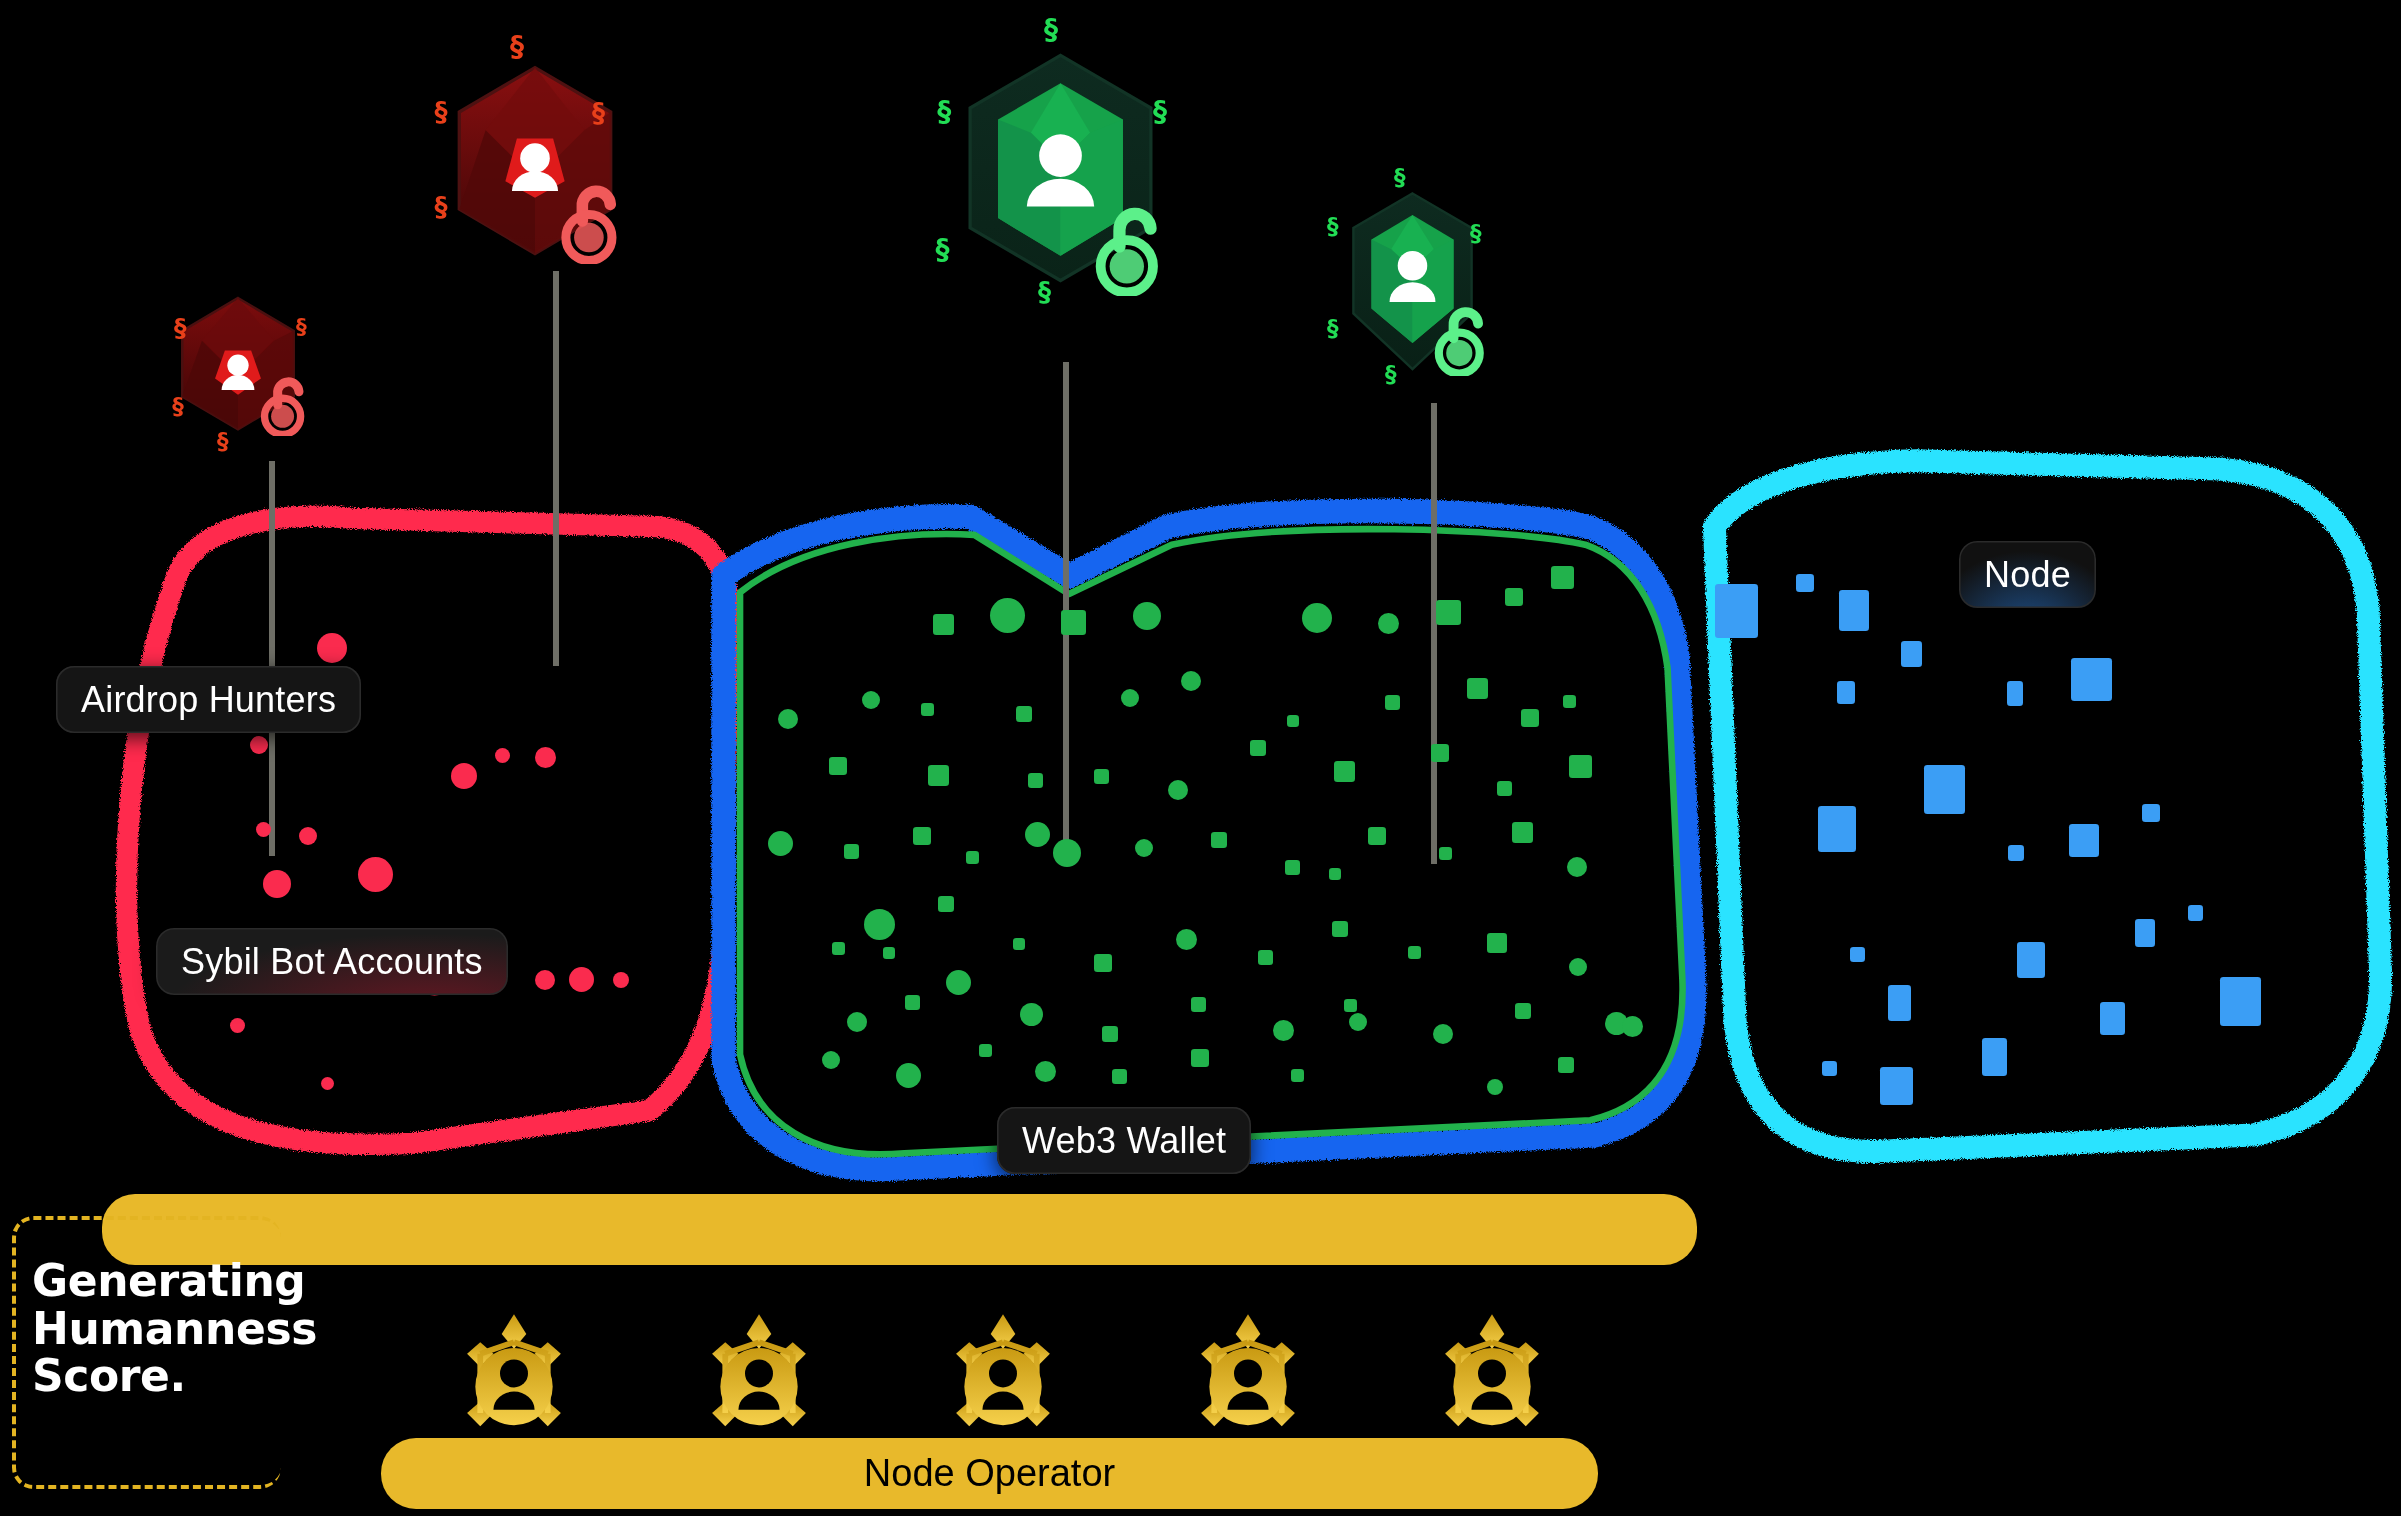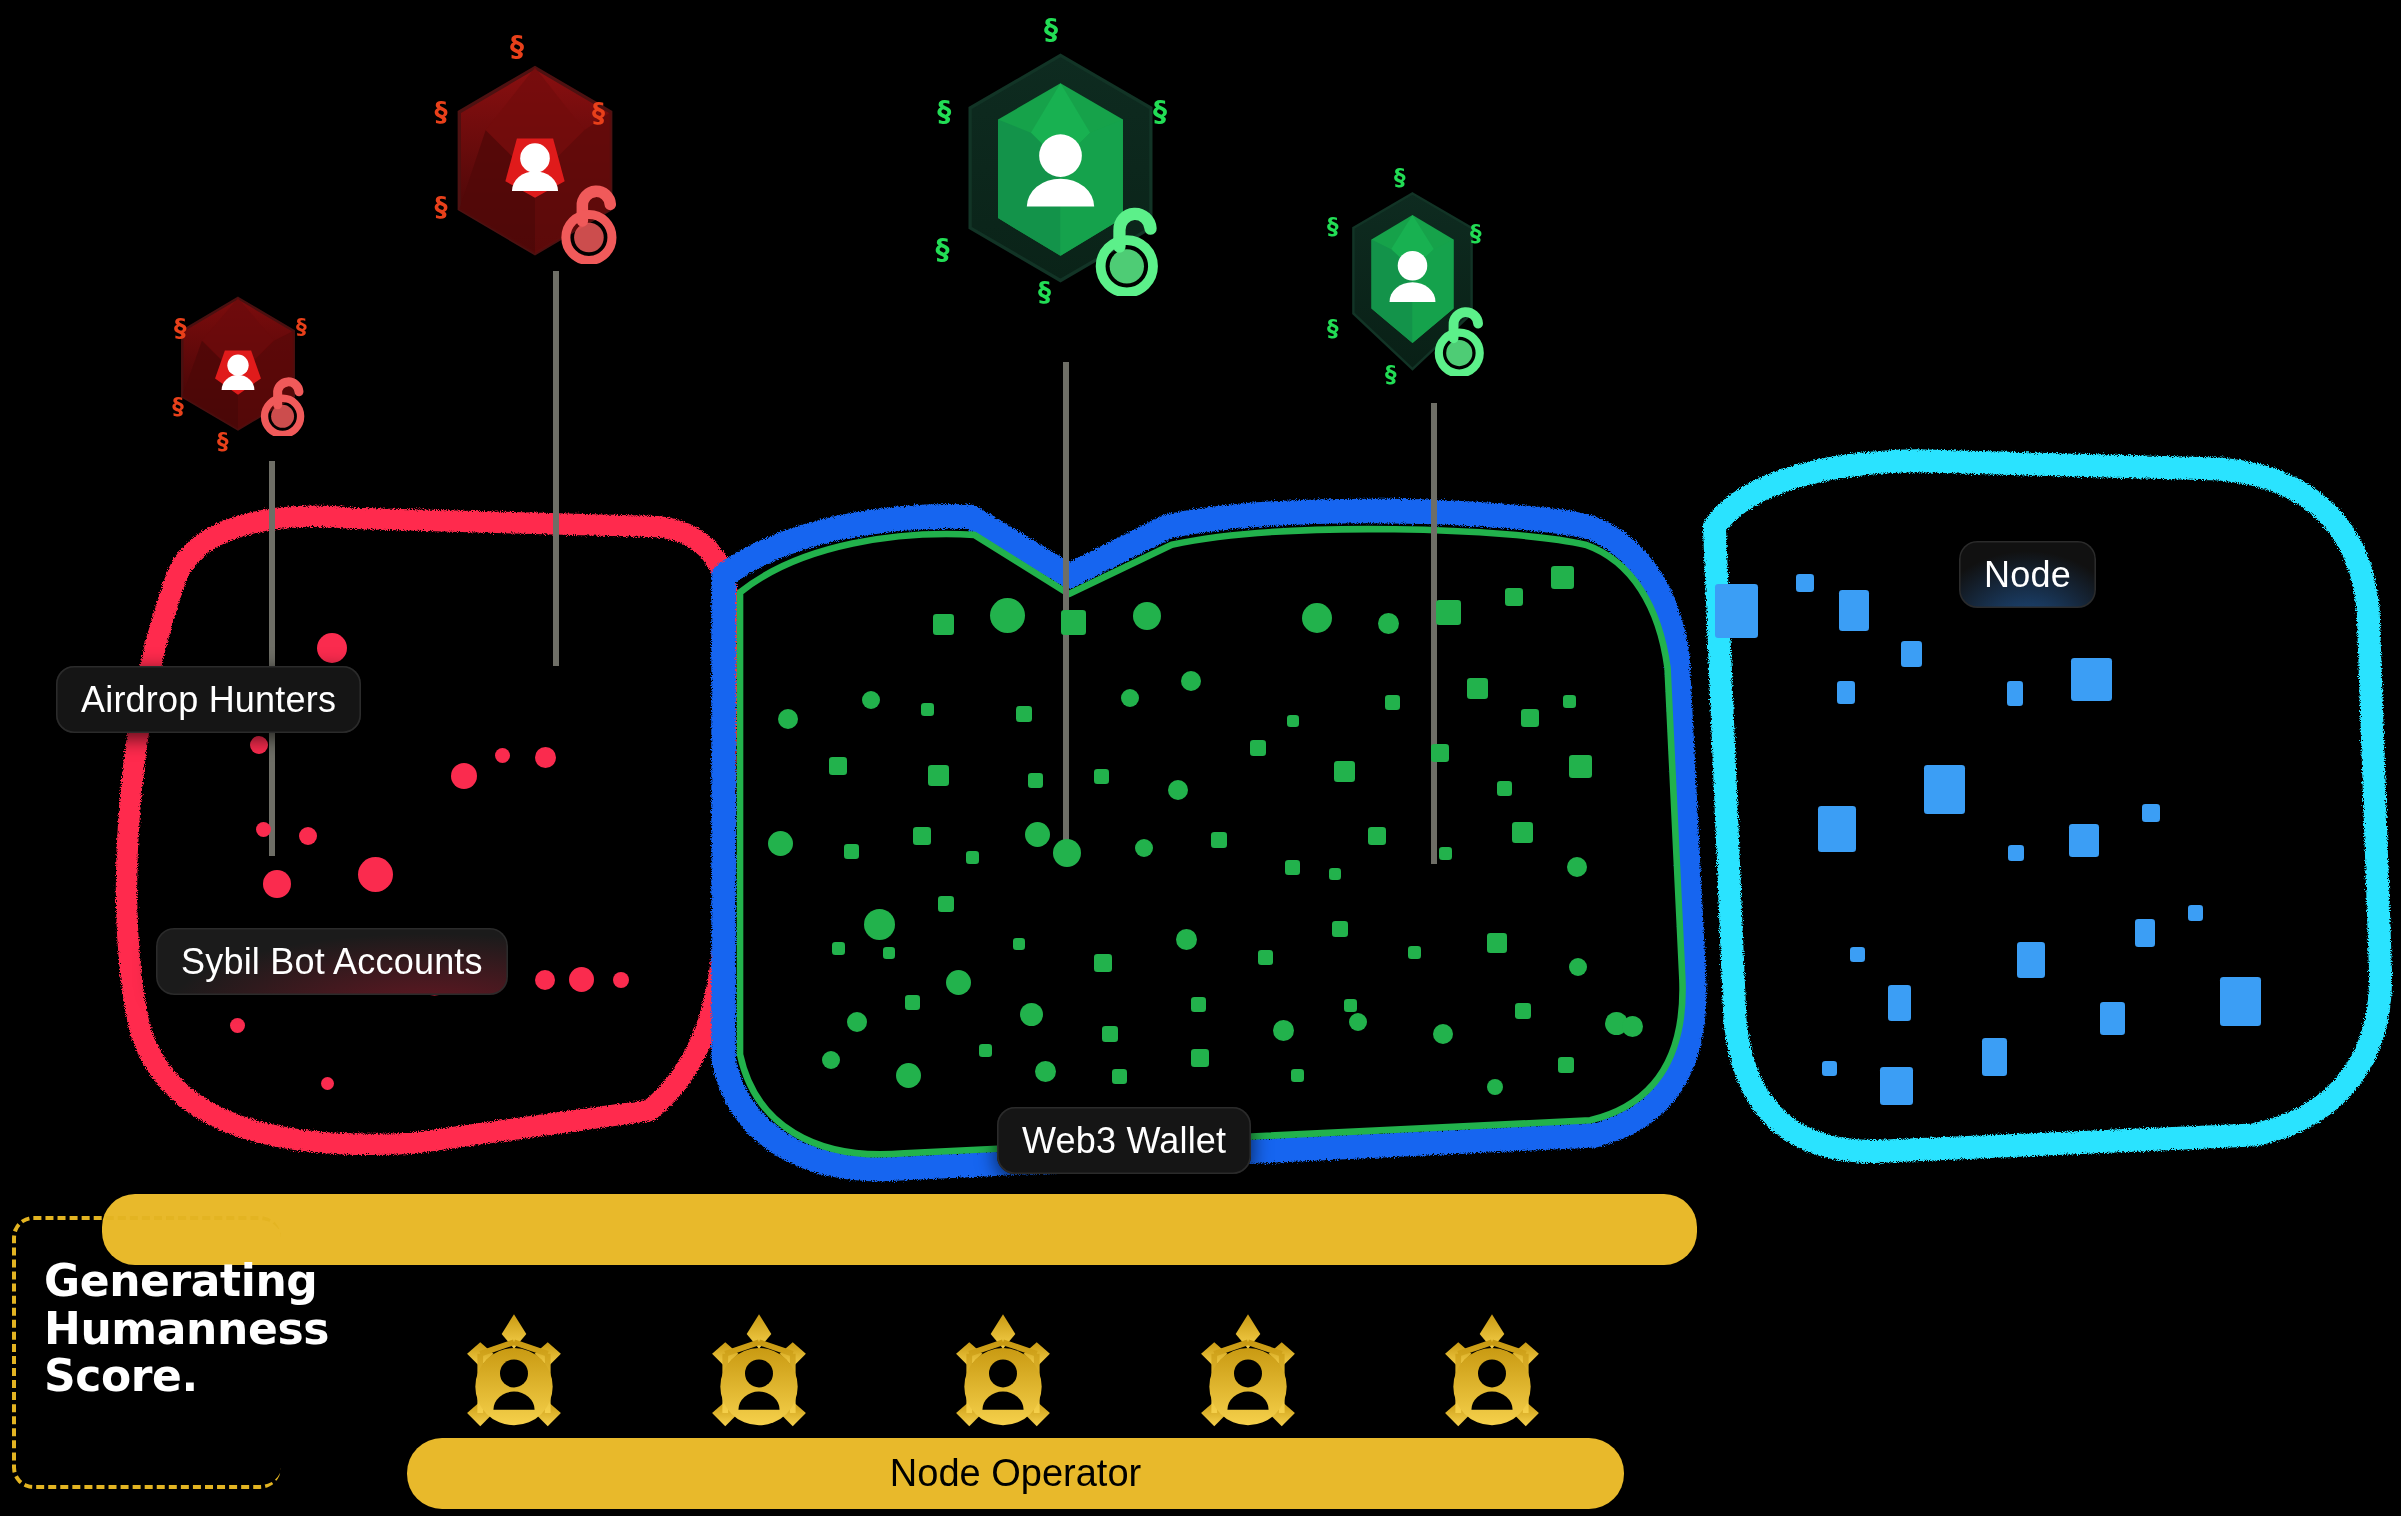--- a/index.html
+++ b/index.html
@@ -338,21 +338,21 @@
   <div class="chip red-glow" style="left:156px;top:928px;">Sybil Bot Accounts</div>
 
 
   <div class="chip dark" style="left:997px;top:1107px;">Web3 Wallet</div>
 
   <div class="chip blue-glow" style="left:1959px;top:541px;">Node</div>
 
   <div class="yellowbar" style="left:102px;top:1194px;width:1595px;height:71px;background:#E8B92B;"></div>
 
   <div class="callout" style="left:11.5px;top:1216px;width:265px;height:265px;"></div>
-  <div class="callout-text" style="left:44px;top:1257px;">
+  <div class="callout-text" style="left:32px;top:1257px;">
     <div>Generating</div>
     <div>Humanness</div>
     <div>Score.</div>
   </div>
 
   <div style="position:absolute;left:444px;top:1306px;width:1118px;height:148px;display:flex;justify-content:space-between;">
     <svg width="140" height="144" viewBox="0 0 170 175">
       <defs>
           <linearGradient id="gold1" x1="0" y1="0" x2="0" y2="1">
             <stop offset="0" stop-color="#C99A12"></stop>
@@ -408,16 +408,16 @@
       <path d="M110,58 L126,44 L142,58 L126,74 Z" fill="url(#gold1)"></path>
       <path d="M28,130 L44,116 L60,130 L44,146 Z" fill="url(#gold1)"></path>
       <path d="M110,130 L126,116 L142,130 L126,146 Z" fill="url(#gold1)"></path>
       <path d="M85,44 L44,58 M85,44 L126,58 M44,58 L44,130 M126,58 L126,130" stroke="url(#gold1)" stroke-width="7" fill="none"></path>
       <circle cx="85" cy="98" r="47" fill="url(#gold1)"></circle>
       <circle cx="85" cy="82" r="17" fill="#000"></circle>
       <path d="M60,126 a25,22 0 0 1 50,0 z" fill="#000"></path>
     </svg>
   </div>
 
-  <div class="opbar" style="left:407px;top:1438px;width:1217px;height:71px;background:#E8B92B;">Node Operator</div>
+  <div class="opbar" style="left:381px;top:1438px;width:1217px;height:71px;background:#E8B92B;">Node Operator</div>
 
 </div>
 
 
 </body></html>

